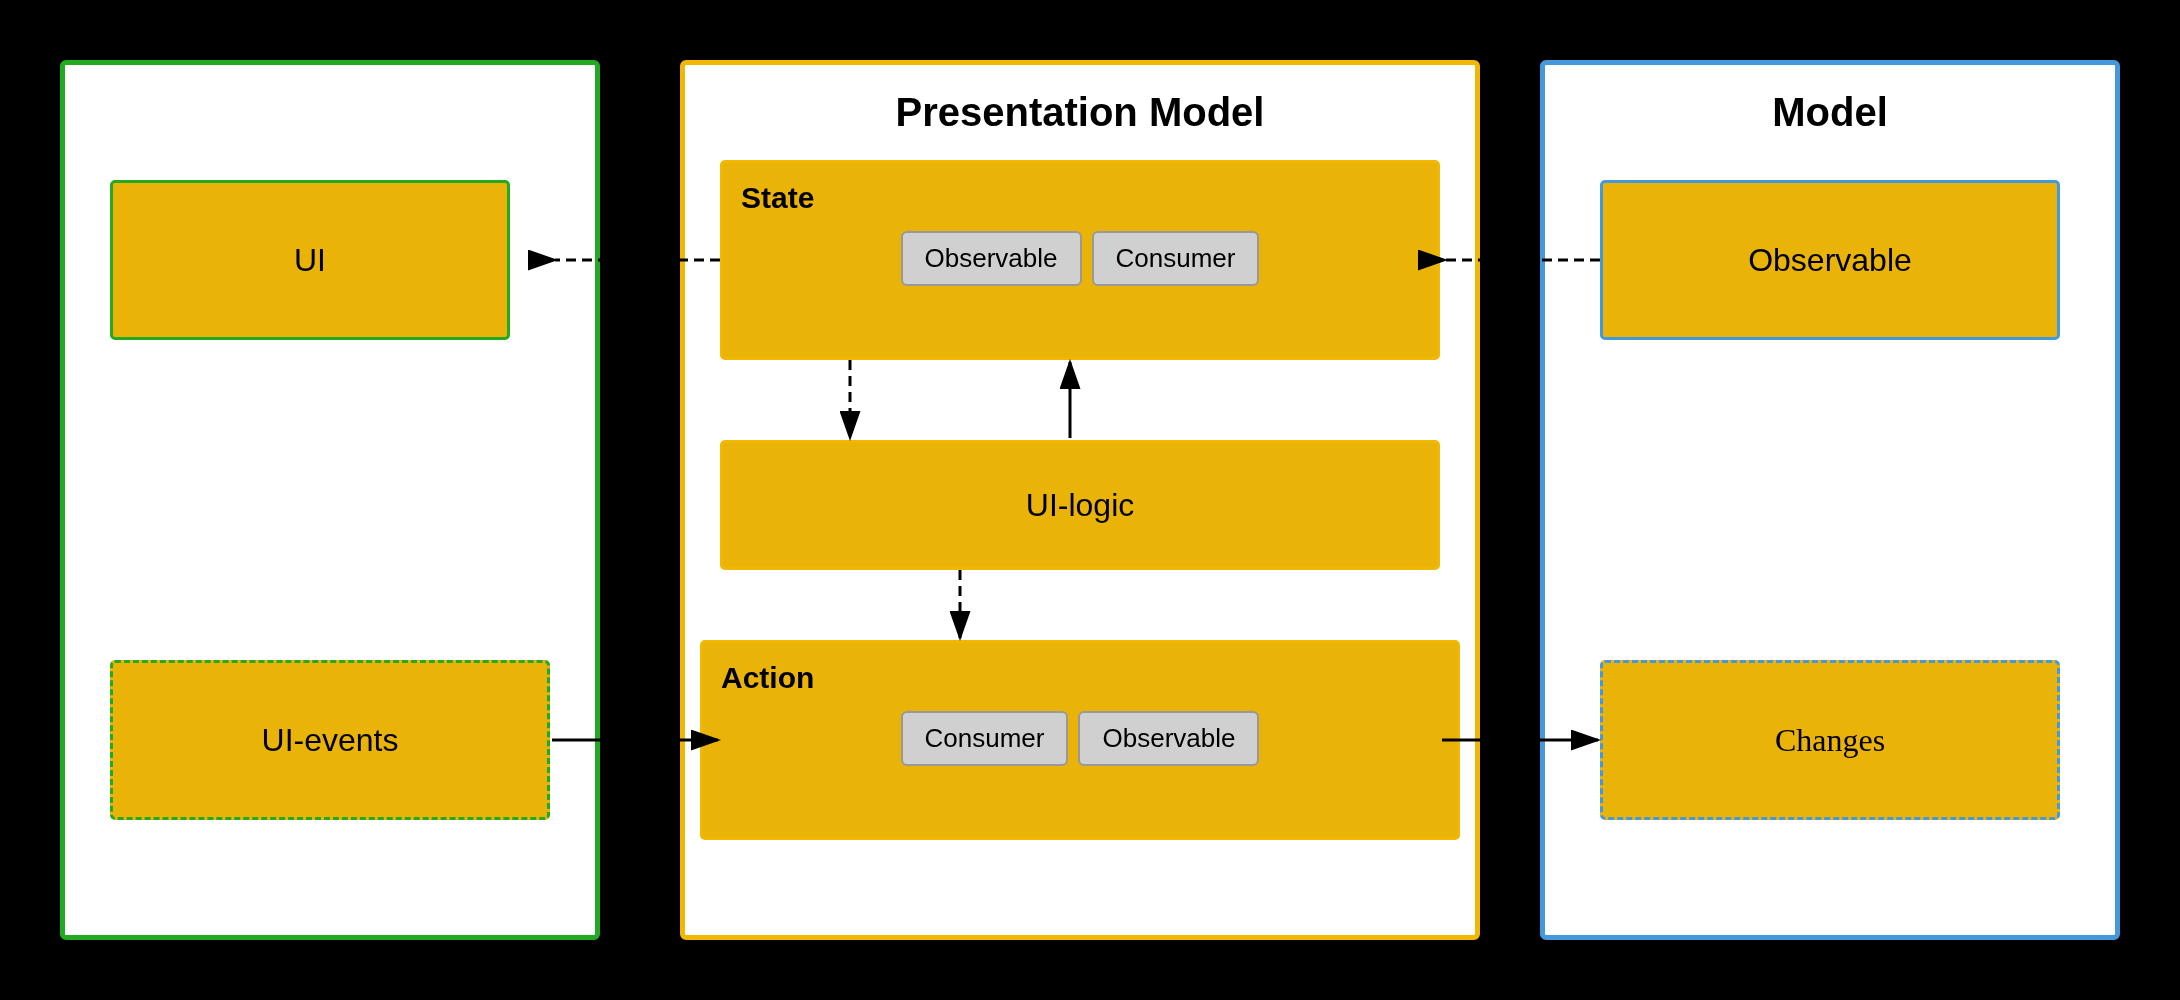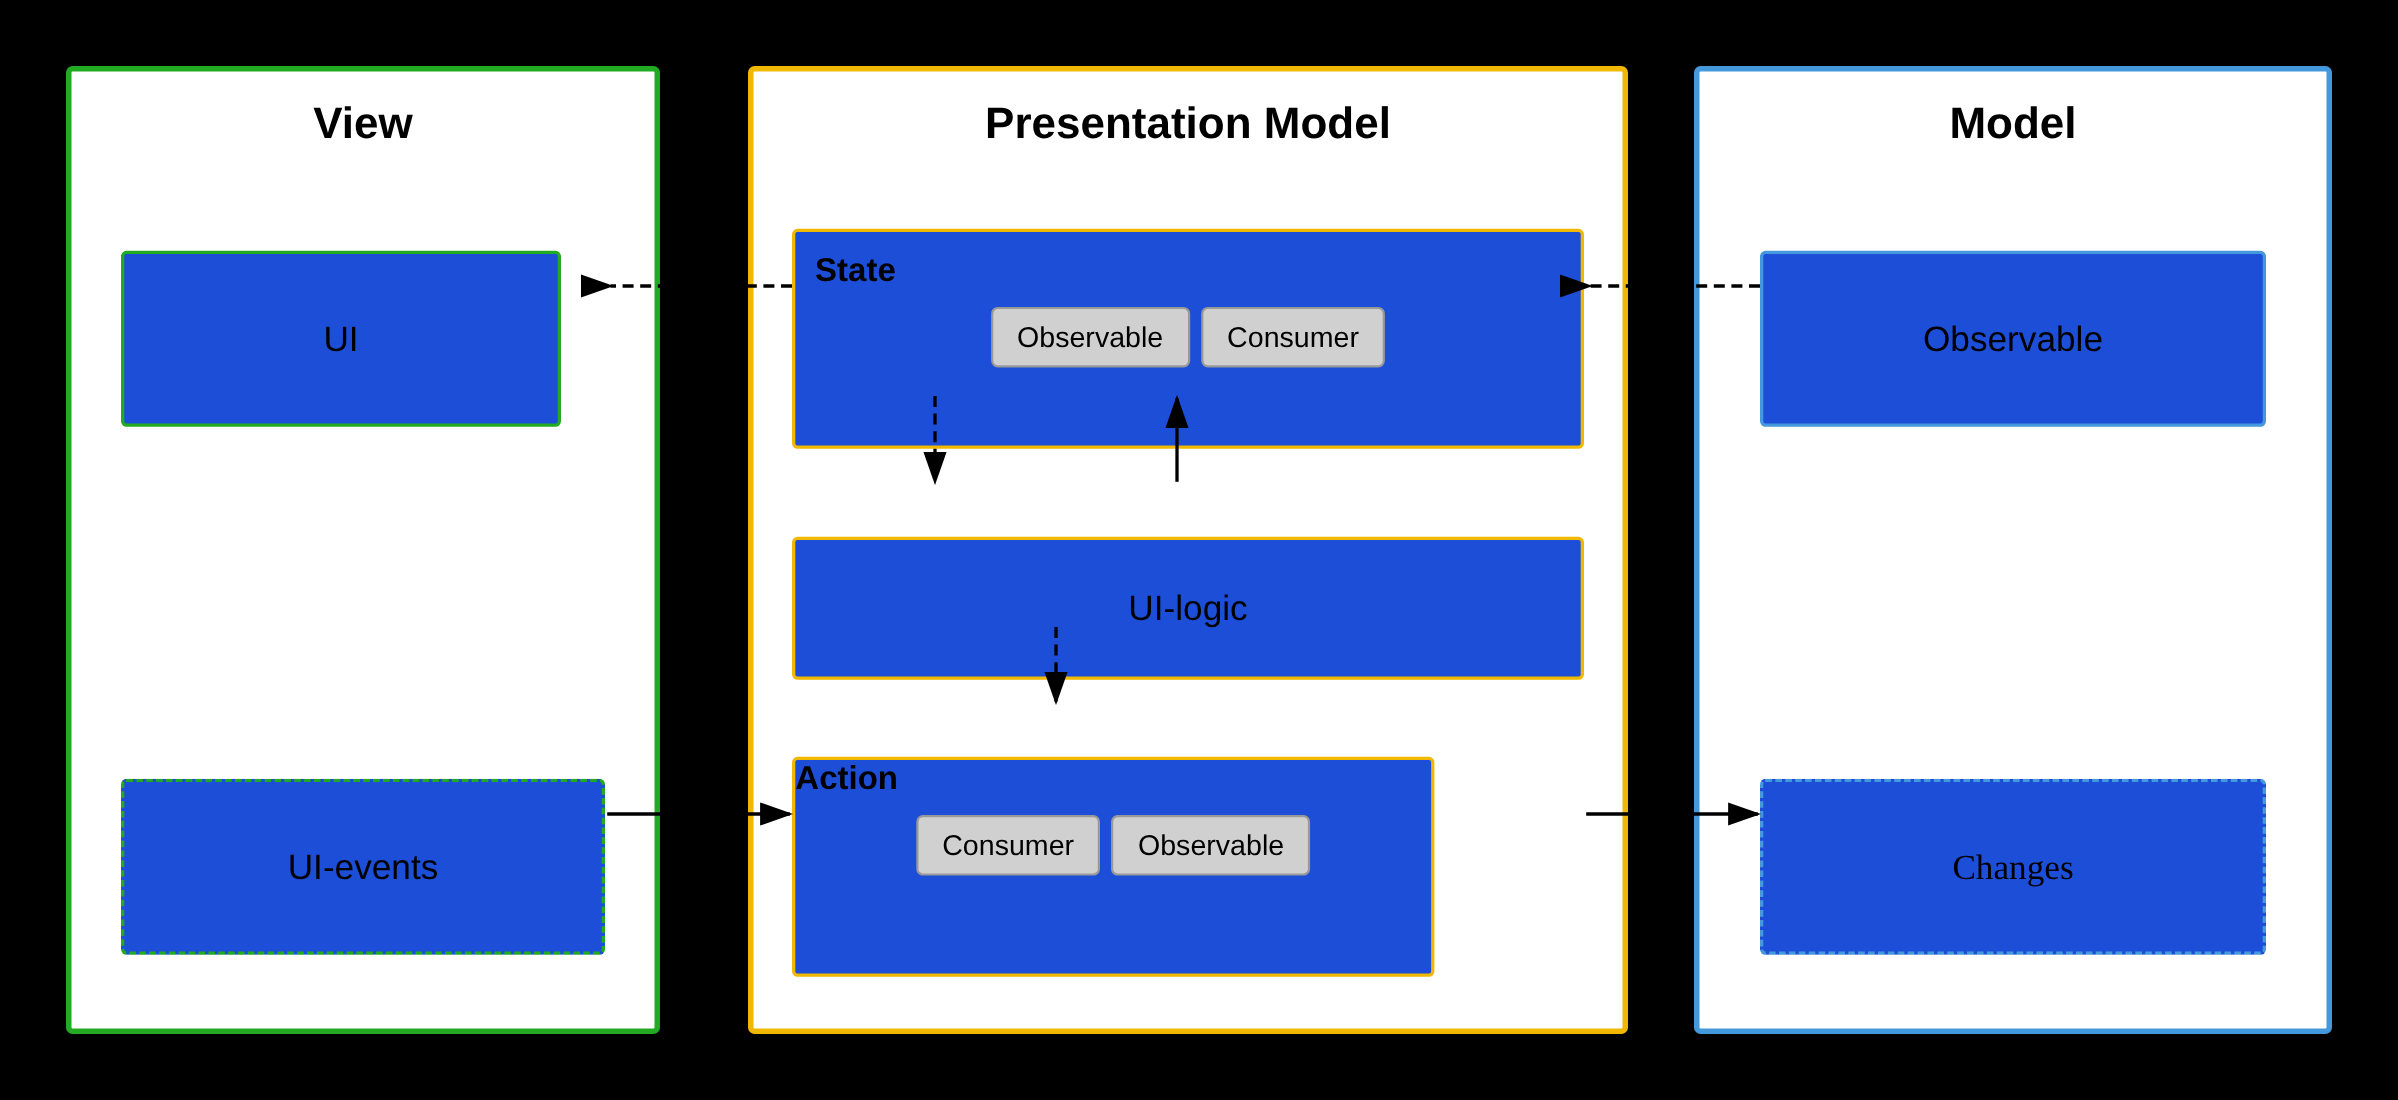--- a/index.html
+++ b/index.html
@@ -99,40 +99,38 @@
     }
 
     
     .box {
       position: absolute;
       border-radius: 5px;
       display: flex;
       align-items: center;
       justify-content: center;
       font-size: 32px;
-      background: #1d4ed8;
-      margin-top: 48px;
+      background: #eab308;
     }
 
     .box-solid-green { border: 3px solid #22aa22; }
     .box-dashed-green { border: 3px dashed #22aa22; }
     .box-solid-blue { border: 3px solid #4499dd; }
     .box-dashed-blue { border: 3px dashed #4499dd; font-family: Liberation Serif, serif; }
     .box-solid-yellow { border: 3px solid #f0b800; }
   </style>
 </head>
 <body>
 
 <div class="full-layout">
 
   <div class="col-view-bg"></div>
   <div class="col-pm-bg"></div>
   <div class="col-model-bg"></div>
 
-  <div class="title-text" style="left:0;top:30px;width:540px;">View</div>
 
   <div class="title-text" style="left:620px;top:30px;width:800px;">Presentation Model</div>
 
   <div class="title-text" style="left:1480px;top:30px;width:580px;">Model</div>
 
   <div class="box box-solid-green" style="left:50px;top:120px;width:400px;height:160px;">
     <span>UI</span>
   </div>
 
   <div class="box box-dashed-green" style="left:50px;top:600px;width:440px;height:160px;">
@@ -152,21 +150,21 @@
     <div class="chip-row">
       <div class="chip">Observable</div>
       <div class="chip">Consumer</div>
     </div>
   </div>
 
   <div class="box box-solid-yellow" style="left:660px;top:380px;width:720px;height:130px;align-items:center;">
     <span>UI-logic</span>
   </div>
 
-  <div class="box box-solid-yellow" style="left:660px;top:580px;width:584px;height:200px;display:block;">
+  <div class="box box-solid-yellow" style="left:640px;top:580px;width:760px;height:200px;display:block;padding:18px;">
     <div class="pm-box-title">Action</div>
     <div class="chip-row">
       <div class="chip">Consumer</div>
       <div class="chip">Observable</div>
     </div>
   </div>
 
   <svg class="arrows-svg" xmlns="http://www.w3.org/2000/svg" viewBox="0 0 2060 880" width="2060" height="880">
 
     <defs>

